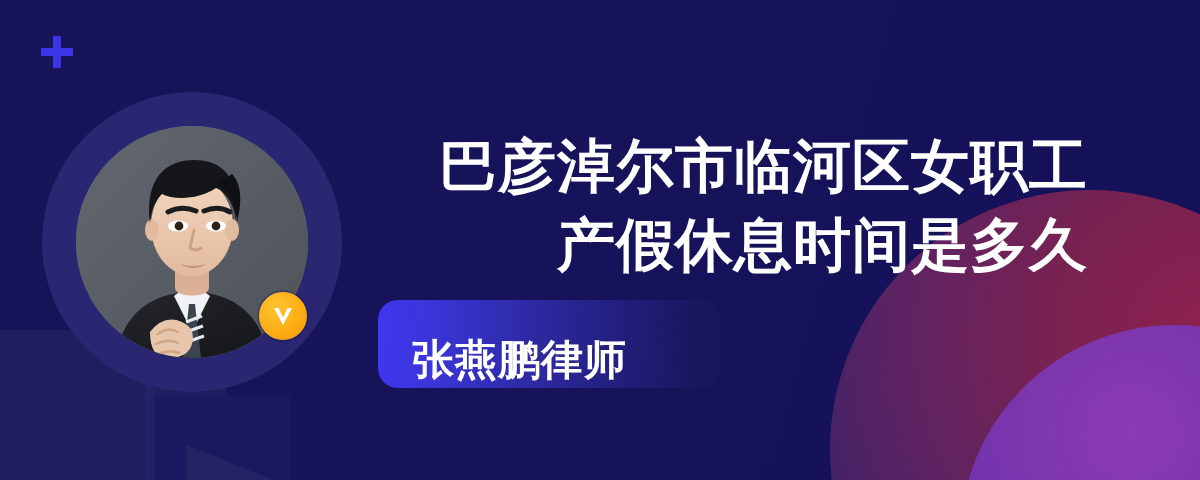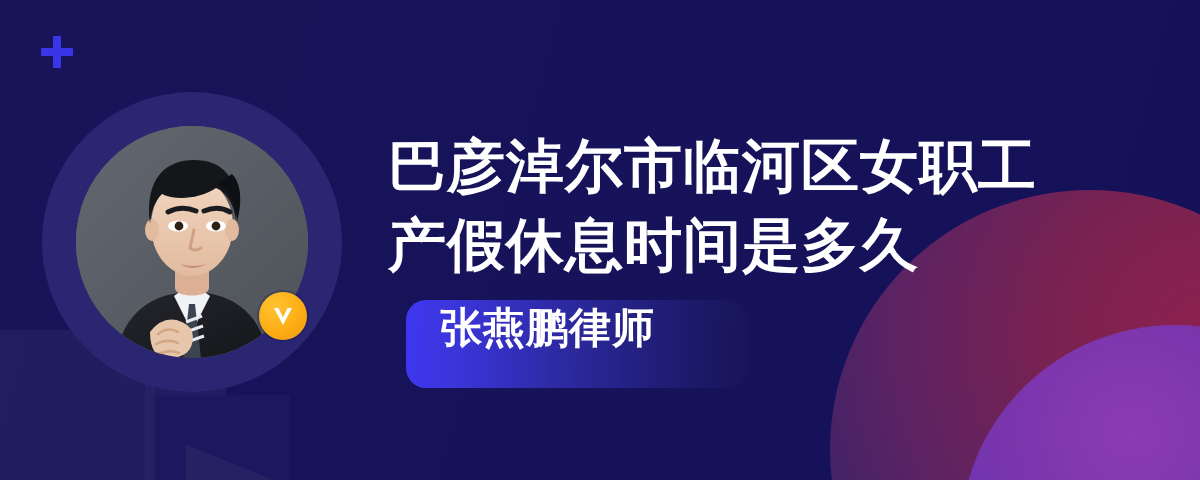--- a/index.html
+++ b/index.html
@@ -161,33 +161,33 @@
     position: absolute;
     left: 388px;
     top: 126px;
     width: 700px;
     color: #ffffff;
     font-size: 58px;
     line-height: 79px;
     font-weight: 700;
     letter-spacing: 1px;
     white-space: pre-line;
+    text-align: right;
   }
 
   .name-badge {
     position: absolute;
     left: 378px;
     top: 300px;
     width: 342px;
     height: 88px;
     border-radius: 20px;
     background: linear-gradient(92deg, #3f37f0 0%, #3a35d8 16%, #2e2aa4 44%, #232080 68%, #1b1865 88%, #181559 100%);
     display: flex;
-    align-items: flex-start;
-    margin-left: 28px;
+    align-items: flex-end;
   }
 
   .name-badge-label {
     color: #ffffff;
     font-size: 42px;
     font-weight: 700;
     letter-spacing: 1px;
     margin-left: 34px;
   }
 </style>

